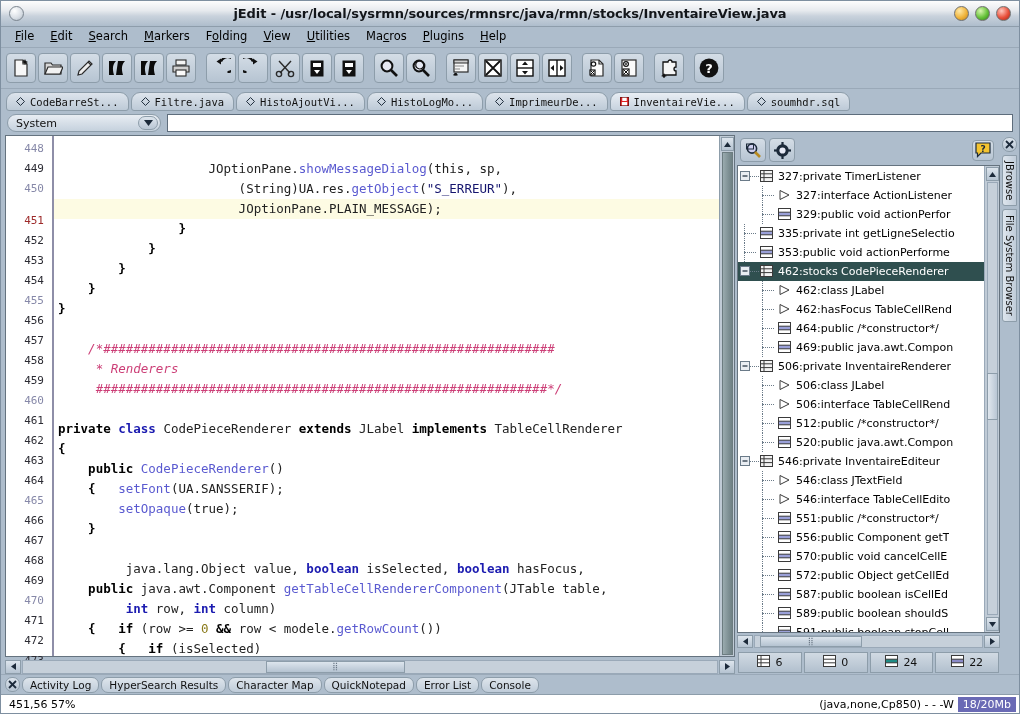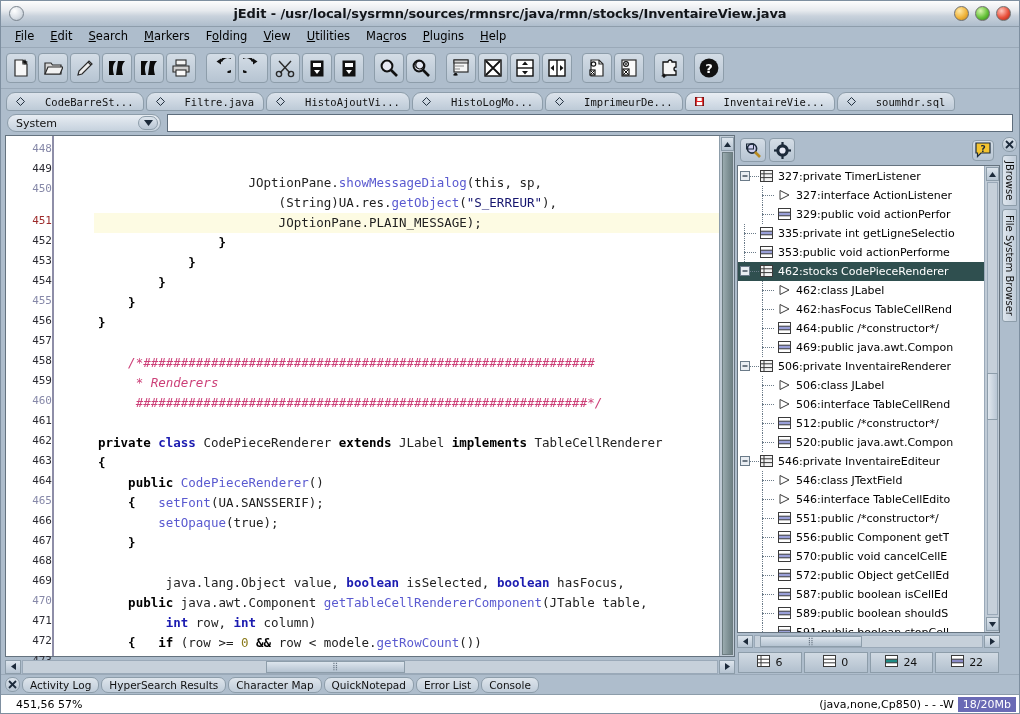--- a/index.html
+++ b/index.html
@@ -86,21 +86,21 @@
   
   .bufbar {
     height: 22px; flex: 0 0 22px;
     background: #aebdcc;
     display: flex; align-items: flex-end;
     padding-left: 5px; gap: 2px;
     overflow: hidden;
   }
   .buftab {
     height: 19px;
-    display: flex; align-items: center; gap: 20px;
+    display: flex; align-items: center; gap: 5px;
     padding: 0 9px;
     background: linear-gradient(to bottom, #dde4ec, #bdcad7);
     border: 1px solid #8d9daa;
     border-radius: 9px 9px 3px 3px;
     font-family: "DejaVu Sans Mono", monospace;
     font-size: 10.5px; color: #111;
     white-space: nowrap;
     cursor: default;
     justify-content: space-between;
   }
@@ -165,30 +165,29 @@
   }
   .gutter {
     width: 48px; flex: 0 0 48px;
     background: #fff;
     border-right: 2px solid #8e8ea8;
     font-family: "DejaVu Sans Mono", monospace;
     font-size: 11px;
     padding-top: 3px;
     text-align: right;
   }
-  .gline { height: 20px; line-height: 20px; padding-right: 0; color: #2b2b33; }
+  .gline { height: 20px; line-height: 20px; padding-right: 8px; color: #2b2b33; }
   .gline.alt { color: #8688a8; }
   .gline.cur { color: #9d2a2a; margin-top: 12px; }
   .codearea {
     flex: 1; position: relative; overflow: hidden;
     background: #fff;
     font-family: "DejaVu Sans Mono", monospace;
     font-size: 12.5px;
-    padding-top: 17px;
-    margin-left: 40px;
+    padding-top: 3px;
   }
   .cline {
     height: 20px; line-height: 20px;
     white-space: pre;
     padding-left: 4px;
     color: #222;
   }
   .cline.hl { background: #fdfbe3; }
   .k  { color: #000; font-weight: bold; }          
   .kb { color: #1b1bb0; font-weight: bold; text-align: right; }       
@@ -373,21 +372,21 @@
 
   
   .statusbar {
     height: 19px; flex: 0 0 19px;
     background: #fff;
     border-top: 1px solid #8d9daa;
     display: flex; align-items: center;
     font-family: "DejaVu Sans", sans-serif;
     font-size: 11px; color: #000;
   }
-  .st-caret { padding-left: 15px; }
+  .st-caret { padding-left: 8px; }
   .st-spacer { flex: 1; }
   .st-mode { padding-right: 4px; }
   .st-mem {
     background: #6a6ab5; color: #fff;
     padding: 1px 5px;
     margin-right: 3px;
   }
 </style>
 </head>
 <body>

